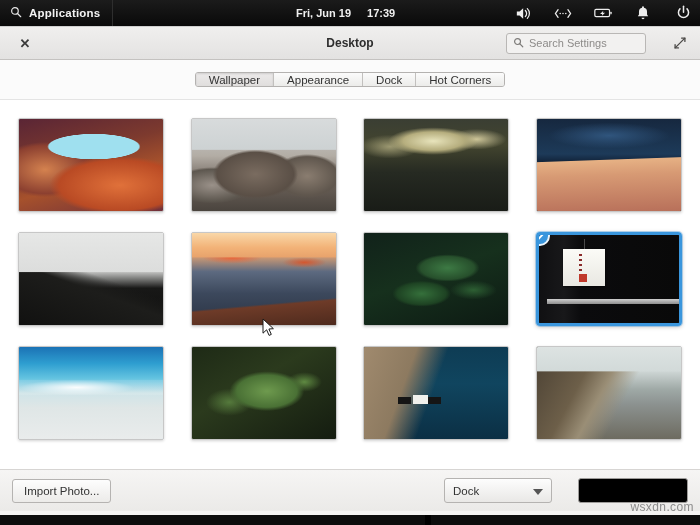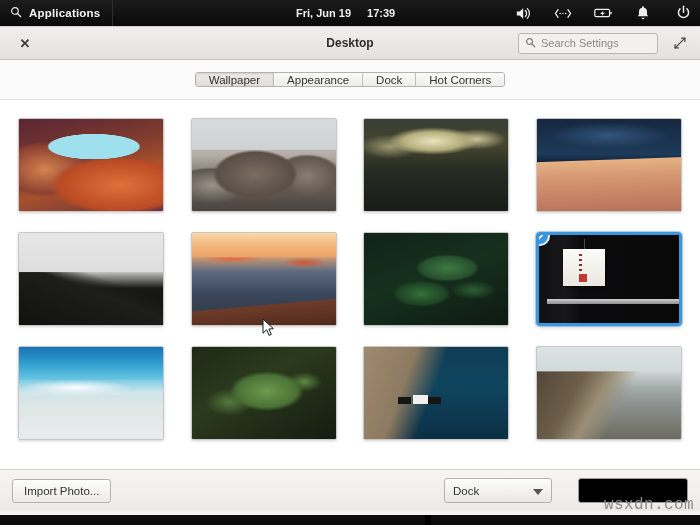--- a/index.html
+++ b/index.html
@@ -92,21 +92,21 @@
     border-radius: 2px 0 0 2px;
   }
   .hb-title {
     position: absolute; left: 0; right: 0; top: 0; height: 32px;
     display: flex; align-items: center; justify-content: center;
     font-size: 12px; font-weight: bold; color: #2e2e2e;
     pointer-events: none;
   }
   .hb-right {
     margin-left: auto;
-    display: flex; align-items: center; gap: 12px;
+    display: flex; align-items: center; gap: 24px;
   }
   .search-box {
     width: 140px; height: 21px;
     background: #f2f1f0;
     border: 1px solid #b9b7b5;
     border-radius: 3px;
     display: flex; align-items: center; gap: 5px;
     padding: 0 6px;
     cursor: text;
   }
@@ -379,24 +379,24 @@
     background: #0c0c0c;
     z-index: 12;
   }
   .dock .nub {
     position: absolute; left: 425px; top: 0;
     width: 6px; height: 10px;
     background: #000;
   }
   .watermark {
     position: absolute; right: 6px; bottom: 11px;
-    font-size: 16px; color: #8c8c8c;
+    font-size: 12px; color: #8c8c8c;
     letter-spacing: .4px;
     z-index: 50;
-    font-family: Liberation Mono, monospace;
+    font-family: Liberation Sans, sans-serif;
   }
 </style>
 </head>
 <body>
 
 <div id="root">
 
   <div class="top-panel">
     <div class="panel-left">
       <span>

